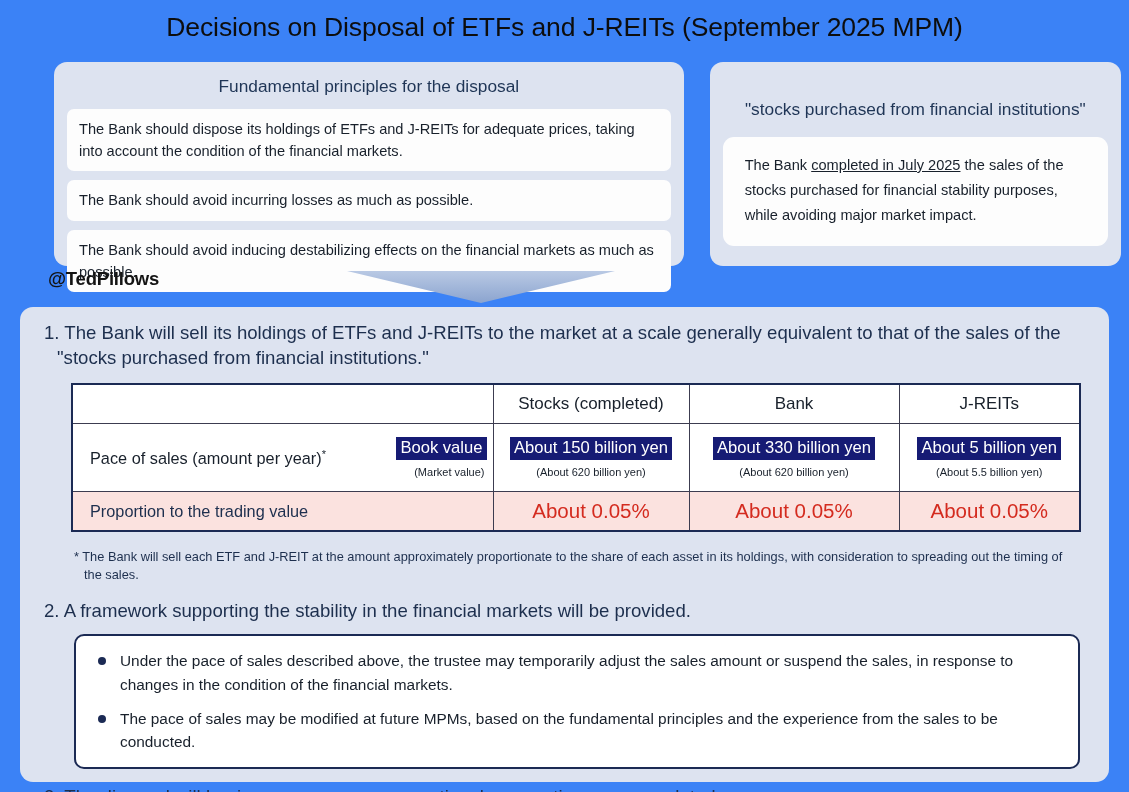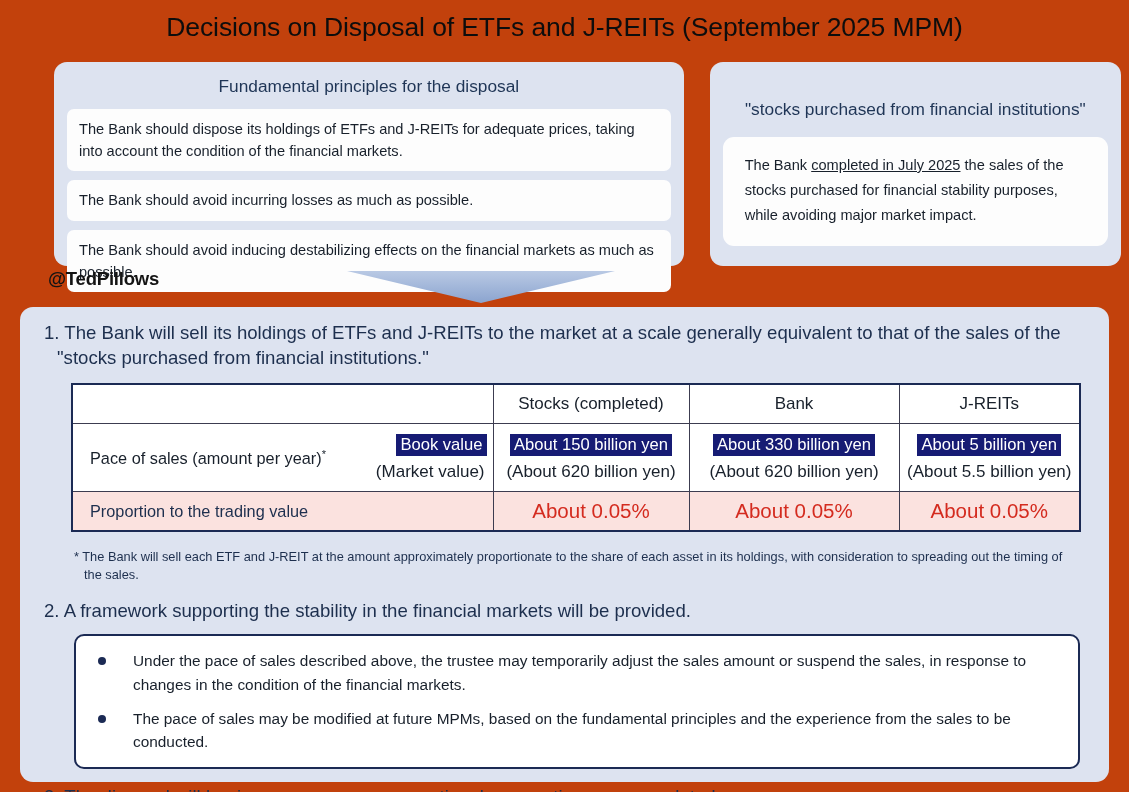--- a/index.html
+++ b/index.html
@@ -9,21 +9,21 @@
     height: 792px;
     background: #ffffff;
     font-family: "Liberation Sans", sans-serif;
     overflow: hidden;
   }
 
   .page {
     position: relative;
     width: 1129px;
     height: 792px;
-    background: #c2410c;
+    background: #3b82f6;
   }
 
   
   .page-title {
     position: absolute;
     top: 12px;
     left: 0;
     width: 1129px;
     text-align: center;
     font-size: 26.5px;
@@ -169,21 +169,21 @@
     display: inline-block;
     background: #161b74;
     color: #ffffff;
     font-size: 16.6px;
     padding: 1px 4px 2px 4px;
     white-space: nowrap;
   }
   .sub {
     display: block;
     color: #18202b;
-    font-size: 17px;
+    font-size: 11px;
     margin-top: 6px;
     white-space: nowrap;
   }
   .stack.right-al { text-align: right; }
   .stack.right-al .sub { text-align: right; padding-right: 2px; }
 
   tr.pink td { background: #fbe2df; height: 39px; }
   td.pct {
     text-align: center;
     color: #d42b1f;
@@ -213,21 +213,21 @@
     margin-top: 10px;
     margin-left: 30px;
     width: 1006px;
     background: #ffffff;
     border: 2.5px solid #1b2a54;
     border-radius: 10px;
     padding: 13px 20px 13px 22px;
   }
   .bullet-row {
     display: flex;
-    gap: 27px;
+    gap: 14px;
     color: #18202b;
     font-size: 15.4px;
     line-height: 1.55;
   }
   .bullet-row + .bullet-row { margin-top: 10px; }
   .dot {
     flex: 0 0 auto;
     width: 8px; height: 8px;
     border-radius: 50%;
     background: #1b2a54;

